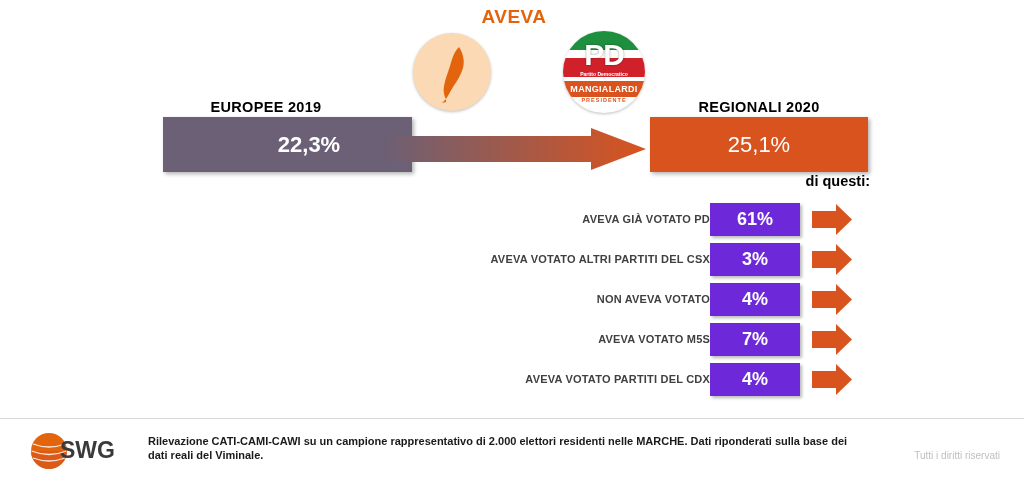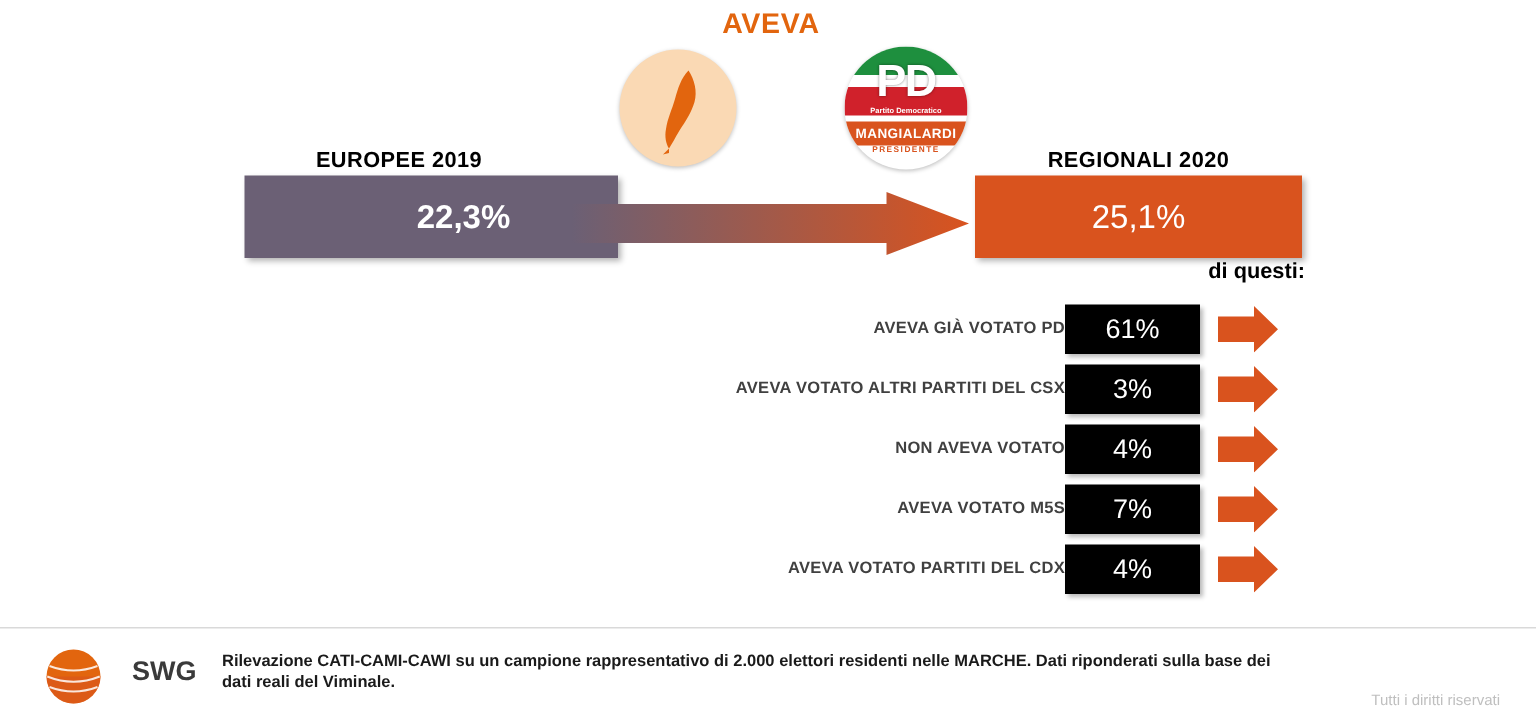--- a/index.html
+++ b/index.html
@@ -105,48 +105,48 @@
   
   .brk-row{position:absolute;left:330px;width:530px;height:33px;}
   .brk-label{
     position:absolute;right:150px;top:0;width:380px;height:33px;
     text-align:right;line-height:33px;
     font-size:11px;font-weight:bold;color:#404040;
     letter-spacing:.2px;
   }
   .brk-val{
     position:absolute;left:380px;top:0;width:90px;height:33px;
-    background:#000000;color:#ffffff;
-    font-size:18px;font-weight:normal;
+    background:#6d28d9;color:#ffffff;
+    font-size:18px;font-weight:bold;
     display:flex;align-items:center;justify-content:center;
     box-shadow:2px 2px 3px rgba(0,0,0,.28);
   }
   .brk-arrow{
     position:absolute;left:482px;top:1px;width:40px;height:31px;
   }
 
   
   #footer-line{
     position:absolute;left:0;top:418px;width:1024px;height:1px;
     background:#D9D9D9;
   }
   #swg-logo-mark{
     position:absolute;left:30px;top:432px;width:38px;height:38px;
   }
   #swg-text{
-    position:absolute;left:88px;top:437px;
-    font-size:18px;font-weight:bold;color:#3A3A3A;letter-spacing:0px;
+    position:absolute;left:60px;top:437px;
+    font-size:23px;font-weight:bold;color:#3A3A3A;letter-spacing:0px;
   }
   #foot-note{
     position:absolute;left:148px;top:434px;width:700px;
     font-size:11px;font-weight:bold;color:#1A1A1A;line-height:14px;
   }
   #foot-rights{
     position:absolute;left:840px;top:450px;width:160px;
-    text-align:right;font-size:10px;color:#BFBFBF;margin-top:12px;
+    text-align:right;font-size:10px;color:#BFBFBF;
   }
 </style>
 </head>
 <body>
 
 <div class="stage">
 
   <div id="region-title">AVEVA</div>
 
   <div id="map-circle">

